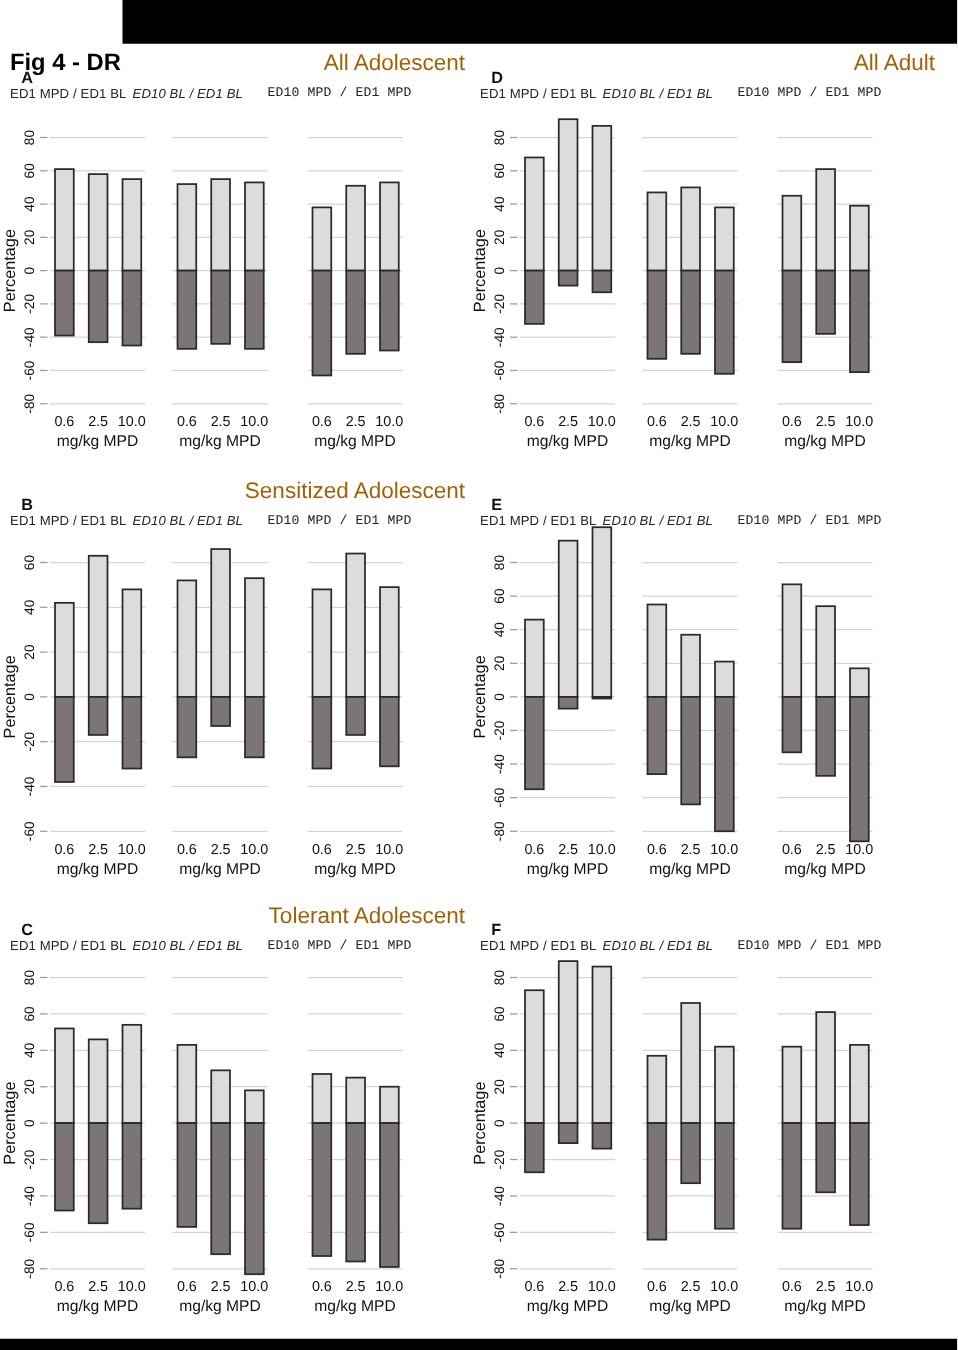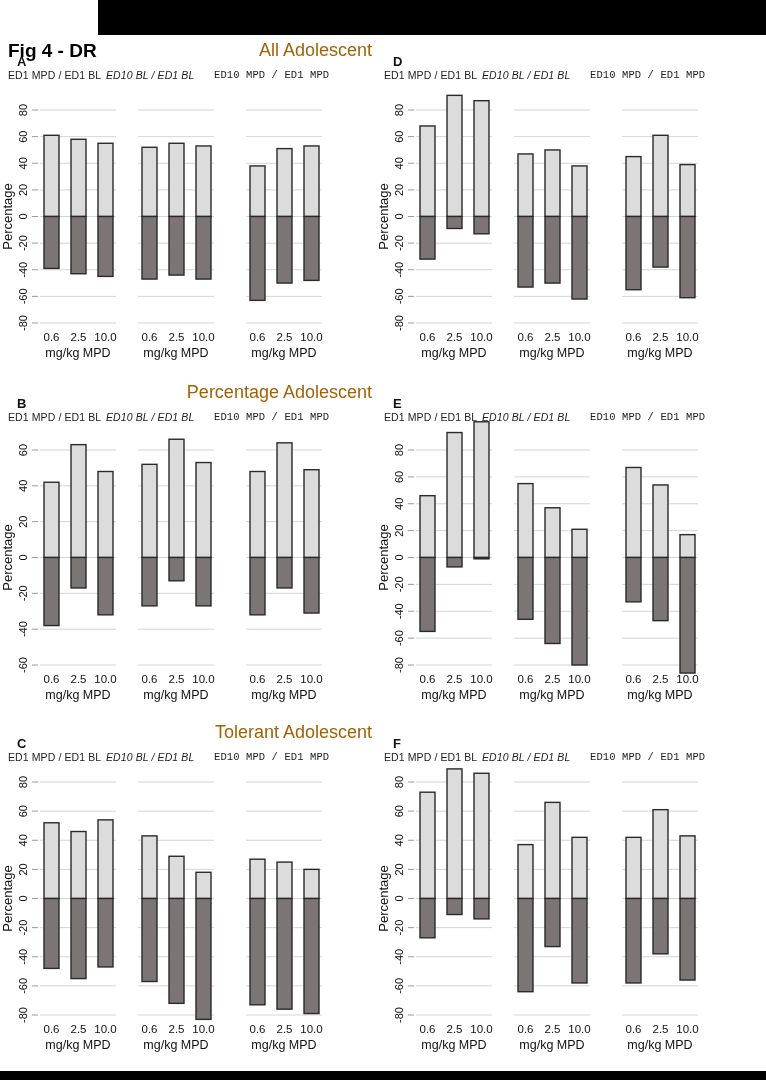--- a/index.html
+++ b/index.html
@@ -120,21 +120,21 @@
         <rect x="275" y="176.5" width="15" height="66.5625" fill="#7b7675" stroke="#2a2a2a" stroke-width="1.4"></rect>
         <text x="282.5" y="301" text-anchor="middle" font-size="11.5" fill="#111111">2.5</text>
         <rect x="302" y="105.94375" width="15" height="70.55625" fill="#dcdcdc" stroke="#2a2a2a" stroke-width="1.4"></rect>
         <rect x="302" y="176.5" width="15" height="63.900000000000006" fill="#7b7675" stroke="#2a2a2a" stroke-width="1.4"></rect>
         <text x="309.5" y="301" text-anchor="middle" font-size="11.5" fill="#111111">10.0</text>
         <text x="282" y="317" text-anchor="middle" font-size="12.5" fill="#111111">mg/kg MPD</text>
       </svg>
   </section>
 
   <section class="panel colL row1">
-    <h2 class="panel-title">Percentage Adolescent</h2>
+    <h2 class="panel-title">Sensitized Adolescent</h2>
     <span class="panel-letter">B</span>
     <span class="sub-header h1">ED1 MPD / ED1 BL</span>
     <span class="sub-header h2">ED10 BL / ED1 BL</span>
     <span class="sub-header h3">ED10 MPD / ED1 MPD</span>
     <svg class="chart" width="382" height="340">
         <text transform="translate(10 175.5) rotate(-90)" text-anchor="middle" font-size="13" fill="#111111">Percentage</text>
         <text transform="translate(25 68) rotate(-90)" text-anchor="middle" font-size="11" fill="#111111">60</text>
         <line x1="30" x2="36" y1="68" y2="68" stroke="#9a9a9a" stroke-width="1"></line>
         <text transform="translate(25 103.83333333333334) rotate(-90)" text-anchor="middle" font-size="11" fill="#111111">40</text>
         <line x1="30" x2="36" y1="103.83333333333334" y2="103.83333333333334" stroke="#9a9a9a" stroke-width="1"></line>
@@ -282,20 +282,21 @@
         <rect x="275" y="176.5" width="15" height="110.67500000000001" fill="#7b7675" stroke="#2a2a2a" stroke-width="1.4"></rect>
         <text x="282.5" y="311" text-anchor="middle" font-size="11.5" fill="#111111">2.5</text>
         <rect x="302" y="147.375" width="15" height="29.125" fill="#dcdcdc" stroke="#2a2a2a" stroke-width="1.4"></rect>
         <rect x="302" y="176.5" width="15" height="115.04375000000005" fill="#7b7675" stroke="#2a2a2a" stroke-width="1.4"></rect>
         <text x="309.5" y="311" text-anchor="middle" font-size="11.5" fill="#111111">10.0</text>
         <text x="282" y="327" text-anchor="middle" font-size="12.5" fill="#111111">mg/kg MPD</text>
       </svg>
   </section>
 
   <section class="panel colR row0">
+    <h2 class="panel-title">All Adult</h2>
     <span class="panel-letter">D</span>
     <span class="sub-header h1">ED1 MPD / ED1 BL</span>
     <span class="sub-header h2">ED10 BL / ED1 BL</span>
     <span class="sub-header h3">ED10 MPD / ED1 MPD</span>
     <svg class="chart" width="382" height="342">
         <text transform="translate(10 176.5) rotate(-90)" text-anchor="middle" font-size="13" fill="#111111">Percentage</text>
         <text transform="translate(25 70) rotate(-90)" text-anchor="middle" font-size="11" fill="#111111">80</text>
         <line x1="30" x2="36" y1="70" y2="70" stroke="#9a9a9a" stroke-width="1"></line>
         <text transform="translate(25 96.625) rotate(-90)" text-anchor="middle" font-size="11" fill="#111111">60</text>
         <line x1="30" x2="36" y1="96.625" y2="96.625" stroke="#9a9a9a" stroke-width="1"></line>

